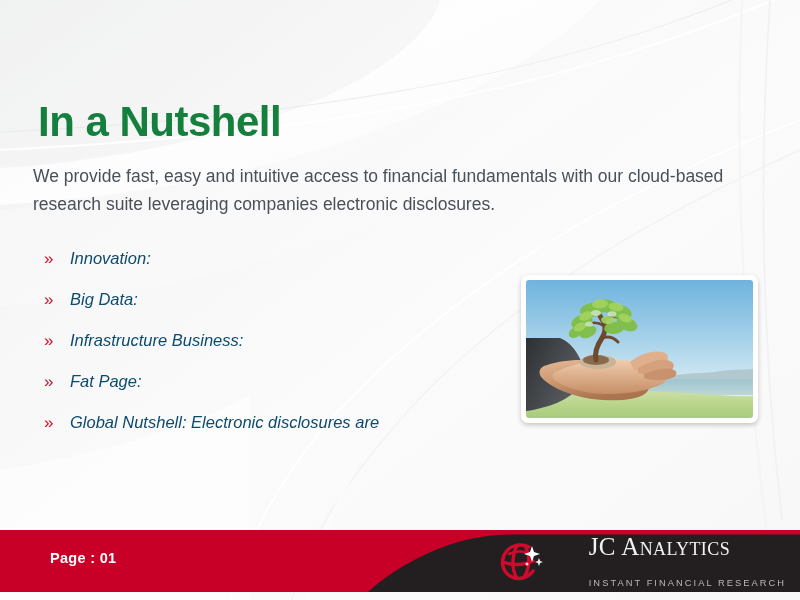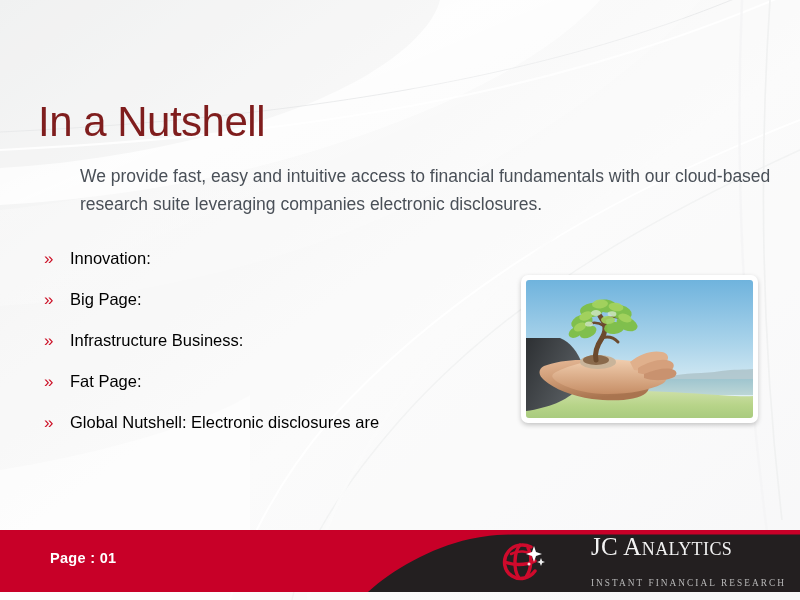--- a/index.html
+++ b/index.html
@@ -27,38 +27,37 @@
     height: 600px;
     pointer-events: none;
   }
 
   
   .title {
     position: absolute;
     left: 38px;
     top: 72px;
     font-size: 42px;
-    font-weight: normal;
+    font-weight: bold;
     letter-spacing: -0.5px;
-    color: #7f1d1d;
+    color: #15803d;
     line-height: 1.05;
     white-space: nowrap;
     text-align: right;
   }
 
   
   .intro {
     position: absolute;
     left: 33px;
     top: 144px;
     width: 718px;
     font-size: 17.5px;
     line-height: 1.62;
     color: #4a5058;
-    margin-left: 47px;
   }
 
   
   .bullets {
     position: absolute;
     left: 44px;
     top: 250px;
     width: 470px;
   }
   .bullet-row {
@@ -68,22 +67,23 @@
   }
   .bullet-mark {
     color: #cc1026;
     font-size: 17px;
     width: 26px;
     flex: 0 0 26px;
     line-height: 1;
   }
   .bullet-text {
     font-size: 16.5px;
-    color: #000000;
+    color: #0c4a6e;
     line-height: 1;
+    font-style: italic;
   }
 
   
   .photo-card {
     position: absolute;
     left: 521px;
     top: 275px;
     width: 237px;
     height: 148px;
     background: #ffffff;
@@ -135,21 +135,21 @@
   .logo-name {
     font-family: "Liberation Serif", serif;
     font-size: 25px;
     color: #f2f2f2;
     line-height: 1;
     font-variant: small-caps;
     letter-spacing: 0.4px;
     white-space: nowrap;
   }
   .logo-tag {
-    font-family: Liberation Serif, serif;
+    font-family: Liberation Sans, sans-serif;
     font-size: 9.3px;
     color: #b9b9b9;
     letter-spacing: 2.05px;
     line-height: 1;
     margin-top: 20px;
     white-space: nowrap;
     text-align: center;
   }
 </style>
 </head>
@@ -205,21 +205,21 @@
 
   <div class="bullets">
 
     <div class="bullet-row">
       <span class="bullet-mark">»</span>
       <span class="bullet-text">Innovation:</span>
     </div>
 
     <div class="bullet-row">
       <span class="bullet-mark">»</span>
-      <span class="bullet-text">Big Page:</span>
+      <span class="bullet-text">Big Data:</span>
     </div>
 
     <div class="bullet-row">
       <span class="bullet-mark">»</span>
       <span class="bullet-text">Infrastructure Business:</span>
     </div>
 
     <div class="bullet-row">
       <span class="bullet-mark">»</span>
       <span class="bullet-text">Fat Page:</span>

